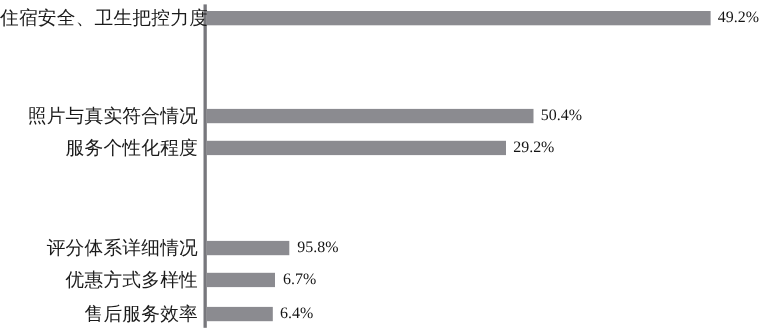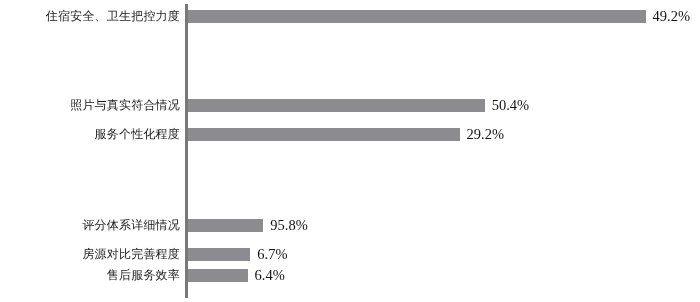--- a/index.html
+++ b/index.html
@@ -29,21 +29,21 @@
     height: 17px;
     display: flex;
     align-items: center;
   }
   .cat-label {
     position: absolute;
     left: 0;
     width: 180px;
     text-align: right;
     font-family: "Liberation Serif", "DejaVu Serif", serif;
-    font-size: 12px;
+    font-size: 17px;
     line-height: 17px;
     color: #1a1a1a;
     white-space: nowrap;
     letter-spacing: 0.2px;
   }
   .bar-wrap {
     position: absolute;
     left: 188px;
     top: 0;
     height: 17px;
@@ -102,27 +102,27 @@
         </div>
       </div>
       <div class="row" style="top: 217px;">
         <div class="cat-label">评分体系详细情况</div>
         <div class="bar-wrap">
           <span class="bar" style="width: 75.33px; background: rgb(139, 139, 144);"></span>
           <span class="val-label">95.8%</span>
         </div>
       </div>
       <div class="row" style="top: 246px;">
-        <div class="cat-label">房源对比完善程度</div>
+        <div class="cat-label">优惠方式多样性</div>
         <div class="bar-wrap">
           <span class="bar" style="width: 62.31px; background: rgb(139, 139, 144);"></span>
           <span class="val-label">6.7%</span>
         </div>
       </div>
-      <div class="row" style="top: 267px;">
+      <div class="row" style="top: 277px;">
         <div class="cat-label">售后服务效率</div>
         <div class="bar-wrap">
           <span class="bar" style="width: 59.52px; background: rgb(139, 139, 144);"></span>
           <span class="val-label">6.4%</span>
         </div>
       </div>
     </div>
 </div>
 
 </body></html>

